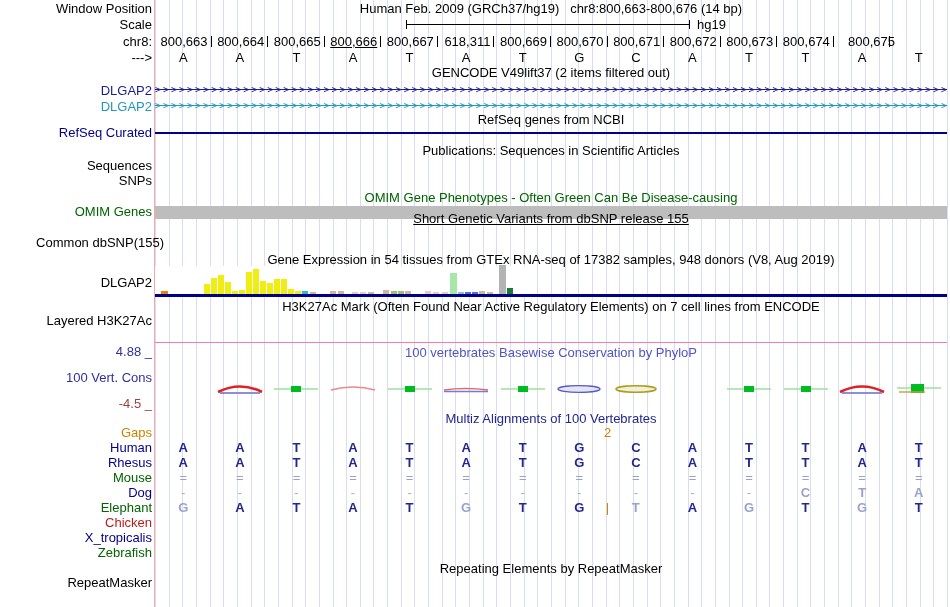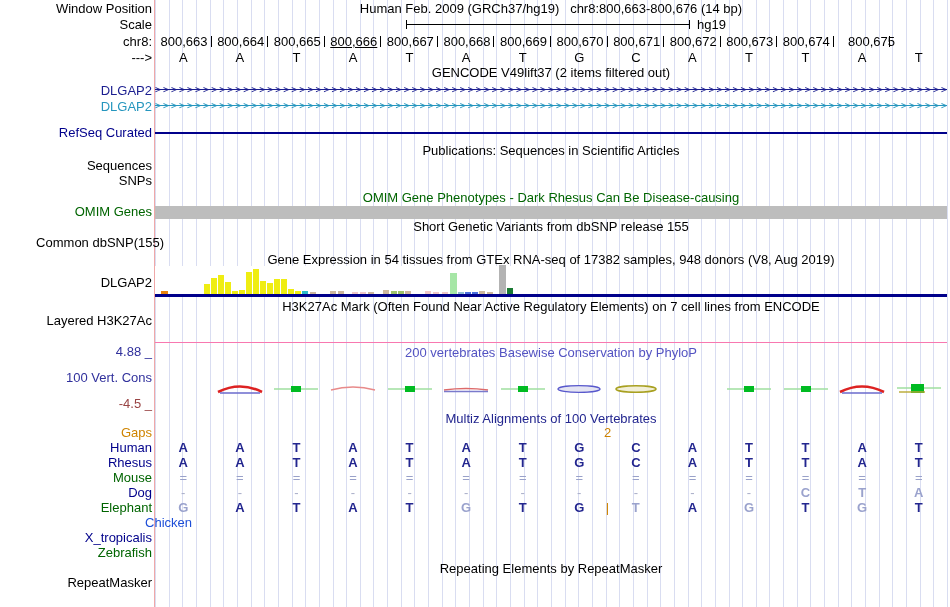--- a/index.html
+++ b/index.html
@@ -44,32 +44,33 @@
   <div class="hline" style="left:406px;top:20px;width:1px;height:9px;background:#000;"></div>
   <div class="hline" style="left:406px;top:24px;width:283px;height:1px;background:#000;"></div>
   <div class="hline" style="left:689px;top:20px;width:1px;height:9px;background:#000;"></div>
   <div class="abs" style="left:697px;top:18px;">hg19</div>
 
   <div class="lbl" style="top:35px;">chr8:</div>
   <div class="lbl" style="top:51px;">---&gt;</div>
 
   <div class="banner" style="top:66px;">GENCODE V49lift37 (2 items filtered out)</div>
 
+  <div class="banner" style="top:113px;">RefSeq genes from NCBI</div>
   <div class="lbl" style="top:126px;color:#00008b;">RefSeq Curated</div>
   <div class="hline" style="left:155px;top:132px;width:792px;height:2px;background:#00008b;"></div>
 
   <div class="banner" style="top:144px;">Publications: Sequences in Scientific Articles</div>
   <div class="lbl" style="top:159px;">Sequences</div>
   <div class="lbl" style="top:174px;">SNPs</div>
 
-  <div class="banner" style="top:191px;color:#006400;">OMIM Gene Phenotypes - Dark Rhesus Can Be Disease-causing</div>
+  <div class="banner" style="top:191px;color:#006400;">OMIM Gene Phenotypes - Often Green Can Be Disease-causing</div>
   <div class="hline" style="left:155px;top:206px;width:792px;height:13px;background:#bdbdbd;"></div>
   <div class="lbl" style="top:205px;color:#006400;">OMIM Genes</div>
 
-  <div class="banner" style="top:220px;">Short Genetic Variants from dbSNP release 155</div>
+  <div class="banner" style="top:212px;text-decoration:underline;">Short Genetic Variants from dbSNP release 155</div>
   <div class="lbl" style="top:236px;padding-left:12px;">Common dbSNP(155)</div>
 
   <div class="banner" style="top:253px;">Gene Expression in 54 tissues from GTEx RNA-seq of 17382 samples, 948 donors (V8, Aug 2019)</div>
   <div class="hline" style="left:155px;top:266px;width:380px;height:28px;background:#fff;"></div>
   <div class="lbl" style="top:276px;">DLGAP2</div>
   <div class="hline" style="left:155px;top:294px;width:792px;height:3px;background:#00008b;"></div>
   <div id="gtex-bars">
       <div class="gtexbar" style="left: 161px; top: 291px; width: 7px; height: 3px; background: rgb(232, 130, 12);"></div>
       <div class="gtexbar" style="left: 204px; top: 284px; width: 6px; height: 10px; background: rgb(239, 237, 18);"></div>
       <div class="gtexbar" style="left: 211px; top: 278px; width: 6px; height: 16px; background: rgb(239, 237, 18);"></div>
@@ -107,21 +108,21 @@
       <div class="gtexbar" style="left: 487px; top: 292px; width: 6px; height: 2px; background: rgb(205, 183, 158);"></div>
       <div class="gtexbar" style="left: 499px; top: 265px; width: 7px; height: 29px; background: rgb(179, 179, 179);"></div>
       <div class="gtexbar" style="left: 507px; top: 288px; width: 6px; height: 6px; background: rgb(26, 122, 51);"></div>
     </div>
 
   <div class="banner" style="top:300px;">H3K27Ac Mark (Often Found Near Active Regulatory Elements) on 7 cell lines from ENCODE</div>
   <div class="lbl" style="top:314px;">Layered H3K27Ac</div>
   <div class="hline" style="left:155px;top:342px;width:792px;height:1px;background:#f878b0;"></div>
 
   <div class="lbl" style="top:345px;color:#30309c;">4.88 _</div>
-  <div class="banner" style="top:346px;color:#5353c2;">200 vertebrates Basewise Conservation by PhyloP</div>
+  <div class="banner" style="top:346px;color:#5353c2;">100 vertebrates Basewise Conservation by PhyloP</div>
   <div class="lbl" style="top:371px;color:#30309c;">100 Vert. Cons</div>
   <div class="lbl" style="top:397px;color:#994444;">-4.5 _</div>
   <div id="cons-items">
       <div class="conssvg" style="left: 239.857px; top: 381px;"><svg width="48" height="14" viewBox="0 0 48 14">
           <path d="M2,11 Q24,0 46,11" stroke="#dd2222" stroke-width="2.6" fill="none"></path>
           <path d="M4,12 L44,12" stroke="#6a6acc" stroke-width="1.4" fill="none"></path>
         </svg></div>
       <div class="conssvg" style="left: 296.429px; top: 381px;"><svg width="48" height="14" viewBox="0 0 48 14">
           <line x1="2" y1="8" x2="46" y2="8" stroke="#9fdf9f" stroke-width="1.3"></line>
           <rect x="19" y="5" width="10" height="6" fill="#00bb22"></rect>
@@ -239,39 +240,39 @@
       <div class="mz mzW" style="left: 466.143px; top: 501px;">G</div>
       <div class="mz mzS" style="left: 522.714px; top: 501px;">T</div>
       <div class="mz mzS" style="left: 579.286px; top: 501px;">G</div>
       <div class="mz mzW" style="left: 635.857px; top: 501px;">T</div>
       <div class="mz mzS" style="left: 692.429px; top: 501px;">A</div>
       <div class="mz mzW" style="left: 749px; top: 501px;">G</div>
       <div class="mz mzS" style="left: 805.571px; top: 501px;">T</div>
       <div class="mz mzW" style="left: 862.143px; top: 501px;">G</div>
       <div class="mz mzS" style="left: 918.714px; top: 501px;">T</div>
       <div class="mz" style="left: 607.571px; top: 501px; color: rgb(207, 132, 0);">|</div>
-      <div class="lbl" style="top: 516px; color: #1d4ed8; padding-left: 40px;">Chicken</div>
+      <div class="lbl" style="top: 516px; color: #b91c1c;">Chicken</div>
       <div class="lbl" style="top: 531px; color: rgb(0, 0, 139);">X_tropicalis</div>
       <div class="lbl" style="top: 546px; color: rgb(0, 100, 0);">Zebrafish</div>
     </div>
 
   <div class="banner" style="top:562px;">Repeating Elements by RepeatMasker</div>
   <div class="lbl" style="top:576px;">RepeatMasker</div>
 
 <div class="coordlbl" style="left: 149.571px; top: 35px; width: 58px;">800,663</div>
     <div class="tick" style="left: 210.571px; top: 36px;"></div>
     <div class="coordlbl" style="left: 206.143px; top: 35px; width: 58px;">800,664</div>
     <div class="tick" style="left: 267.143px; top: 36px;"></div>
     <div class="coordlbl" style="left: 262.714px; top: 35px; width: 58px;">800,665</div>
     <div class="tick" style="left: 323.714px; top: 36px;"></div>
     <div class="coordlbl" style="left: 319.286px; top: 35px; width: 58px; text-decoration: underline;">800,666</div>
     <div class="tick" style="left: 380.286px; top: 36px;"></div>
     <div class="coordlbl" style="left: 375.857px; top: 35px; width: 58px;">800,667</div>
     <div class="tick" style="left: 436.857px; top: 36px;"></div>
-    <div class="coordlbl" style="left: 432.429px; top: 35px; width: 58px;">800,668</div>
+    <div class="coordlbl" style="left: 432.429px; top: 35px; width: 58px;">618,311</div>
     <div class="tick" style="left: 493.429px; top: 36px;"></div>
     <div class="coordlbl" style="left: 489px; top: 35px; width: 58px;">800,669</div>
     <div class="tick" style="left: 550px; top: 36px;"></div>
     <div class="coordlbl" style="left: 545.571px; top: 35px; width: 58px;">800,670</div>
     <div class="tick" style="left: 606.571px; top: 36px;"></div>
     <div class="coordlbl" style="left: 602.143px; top: 35px; width: 58px;">800,671</div>
     <div class="tick" style="left: 663.143px; top: 36px;"></div>
     <div class="coordlbl" style="left: 658.714px; top: 35px; width: 58px;">800,672</div>
     <div class="tick" style="left: 719.714px; top: 36px;"></div>
     <div class="coordlbl" style="left: 715.286px; top: 35px; width: 58px;">800,673</div>

